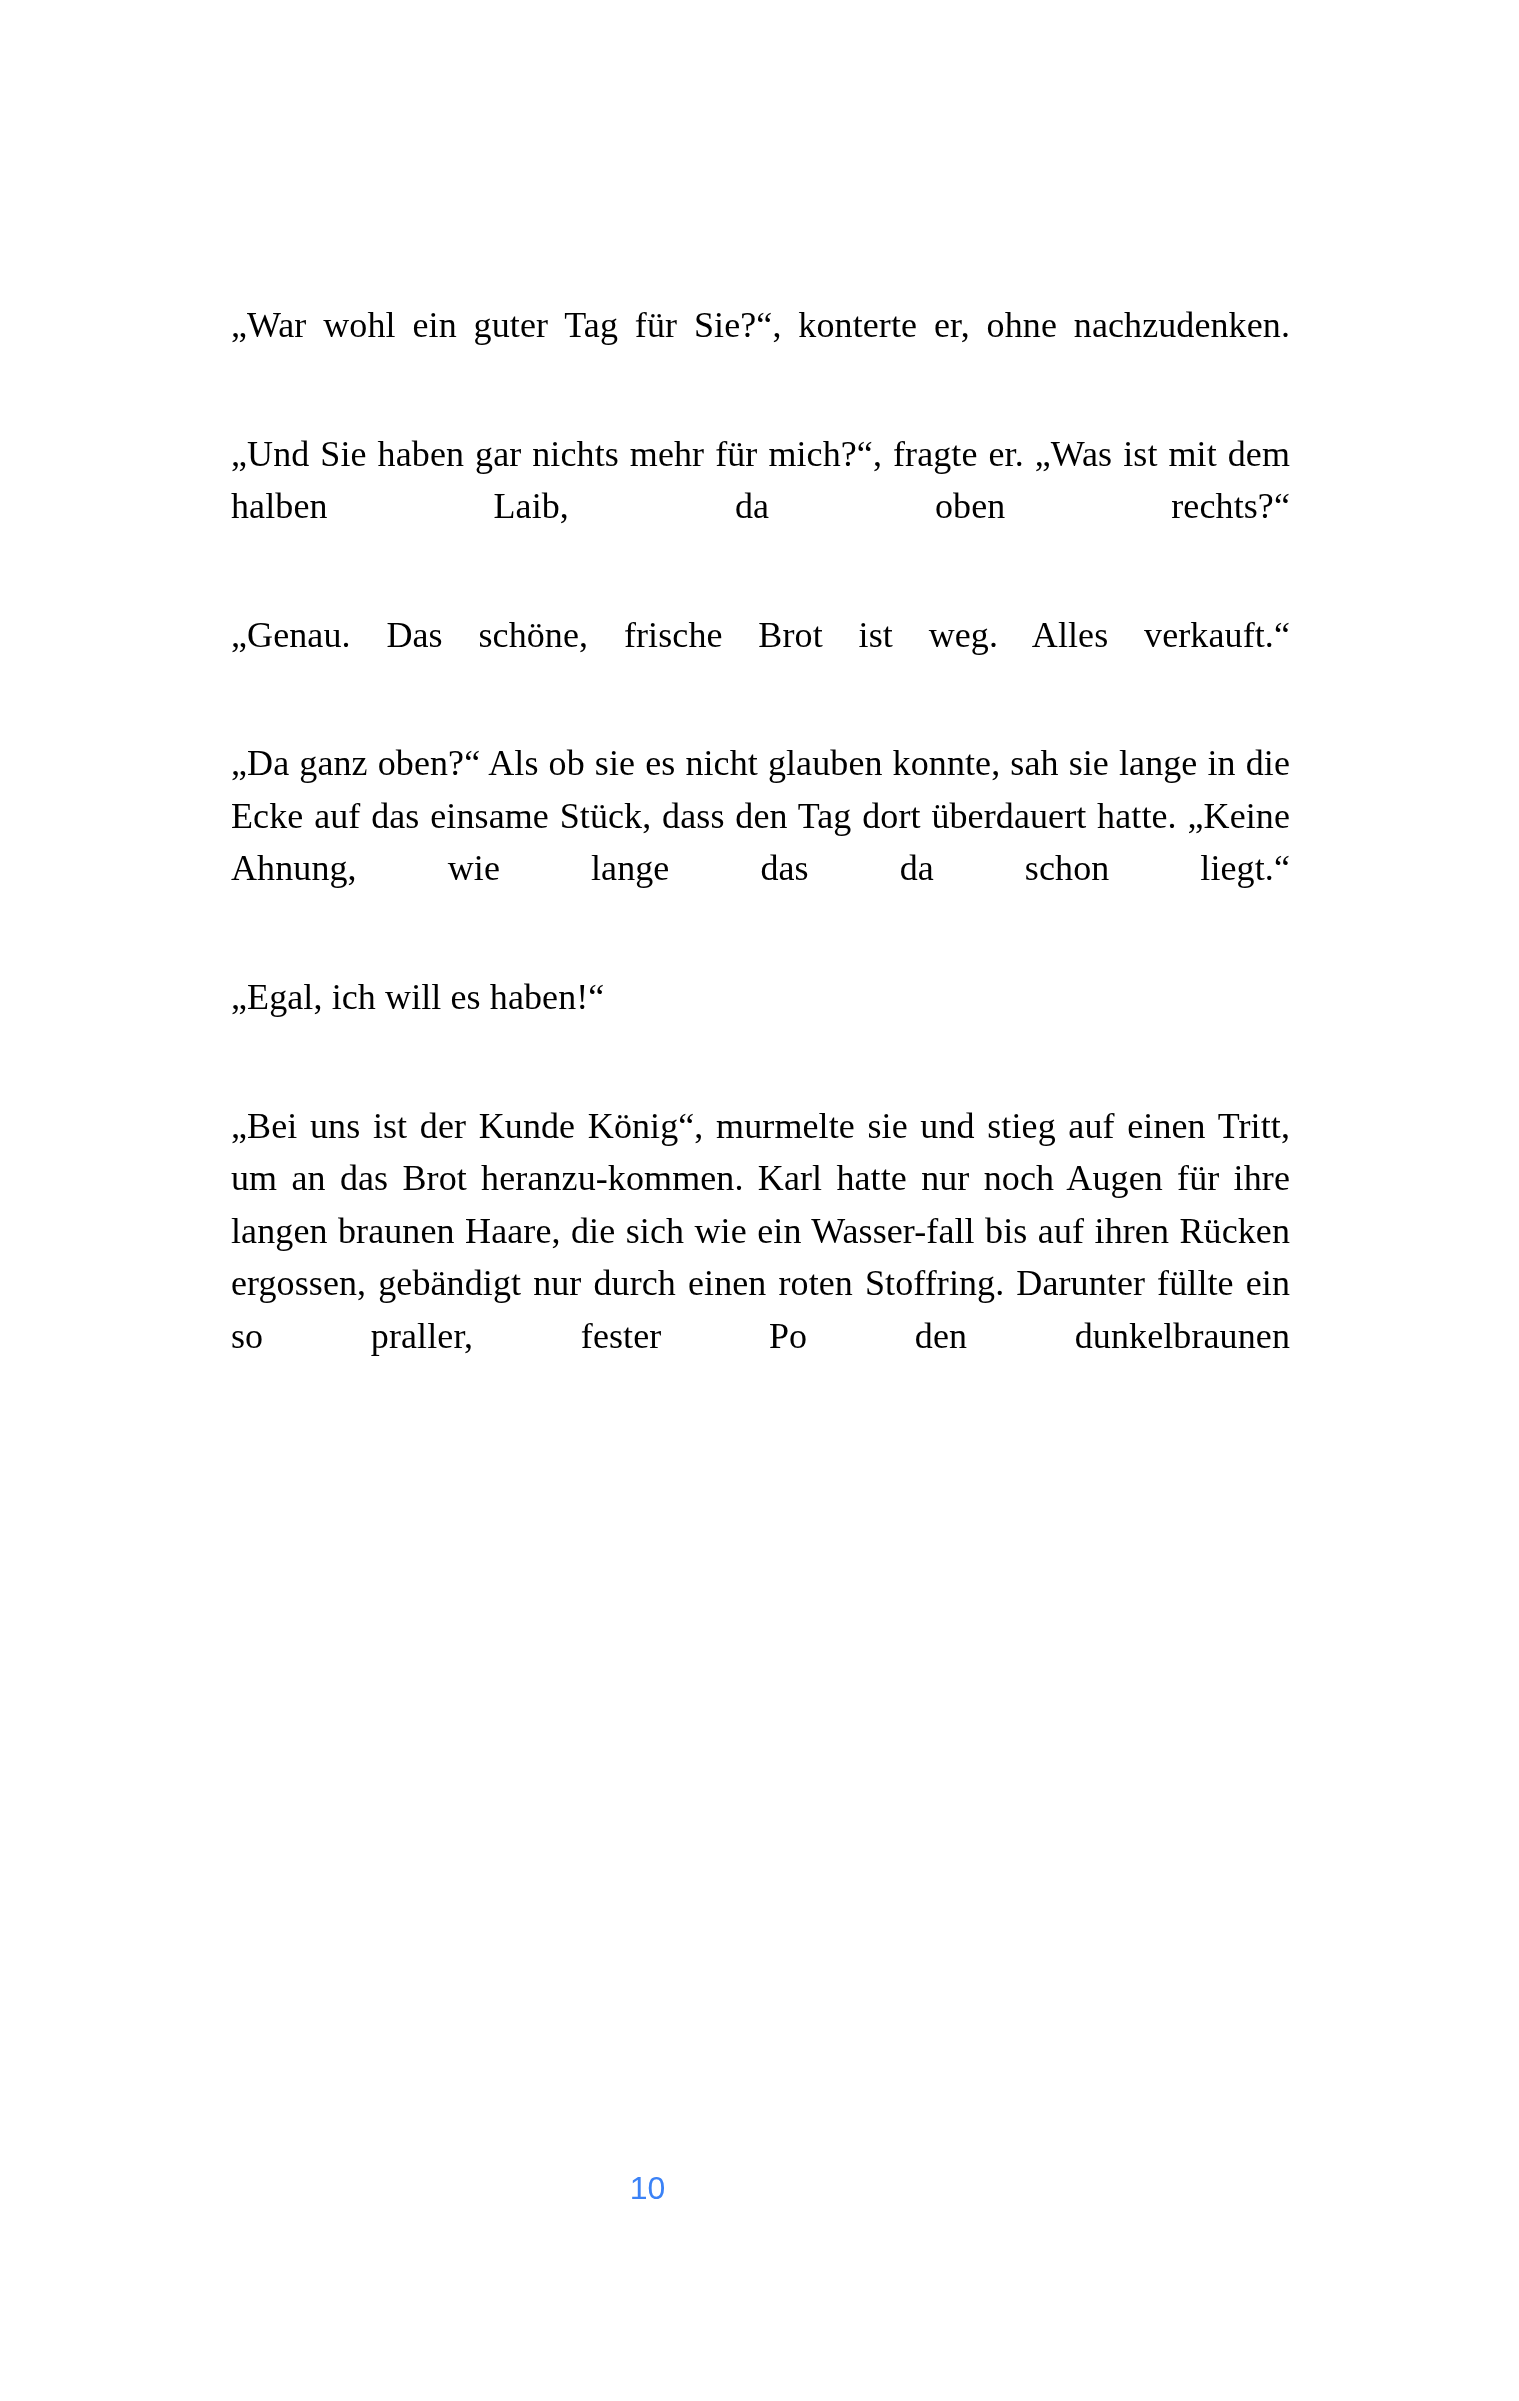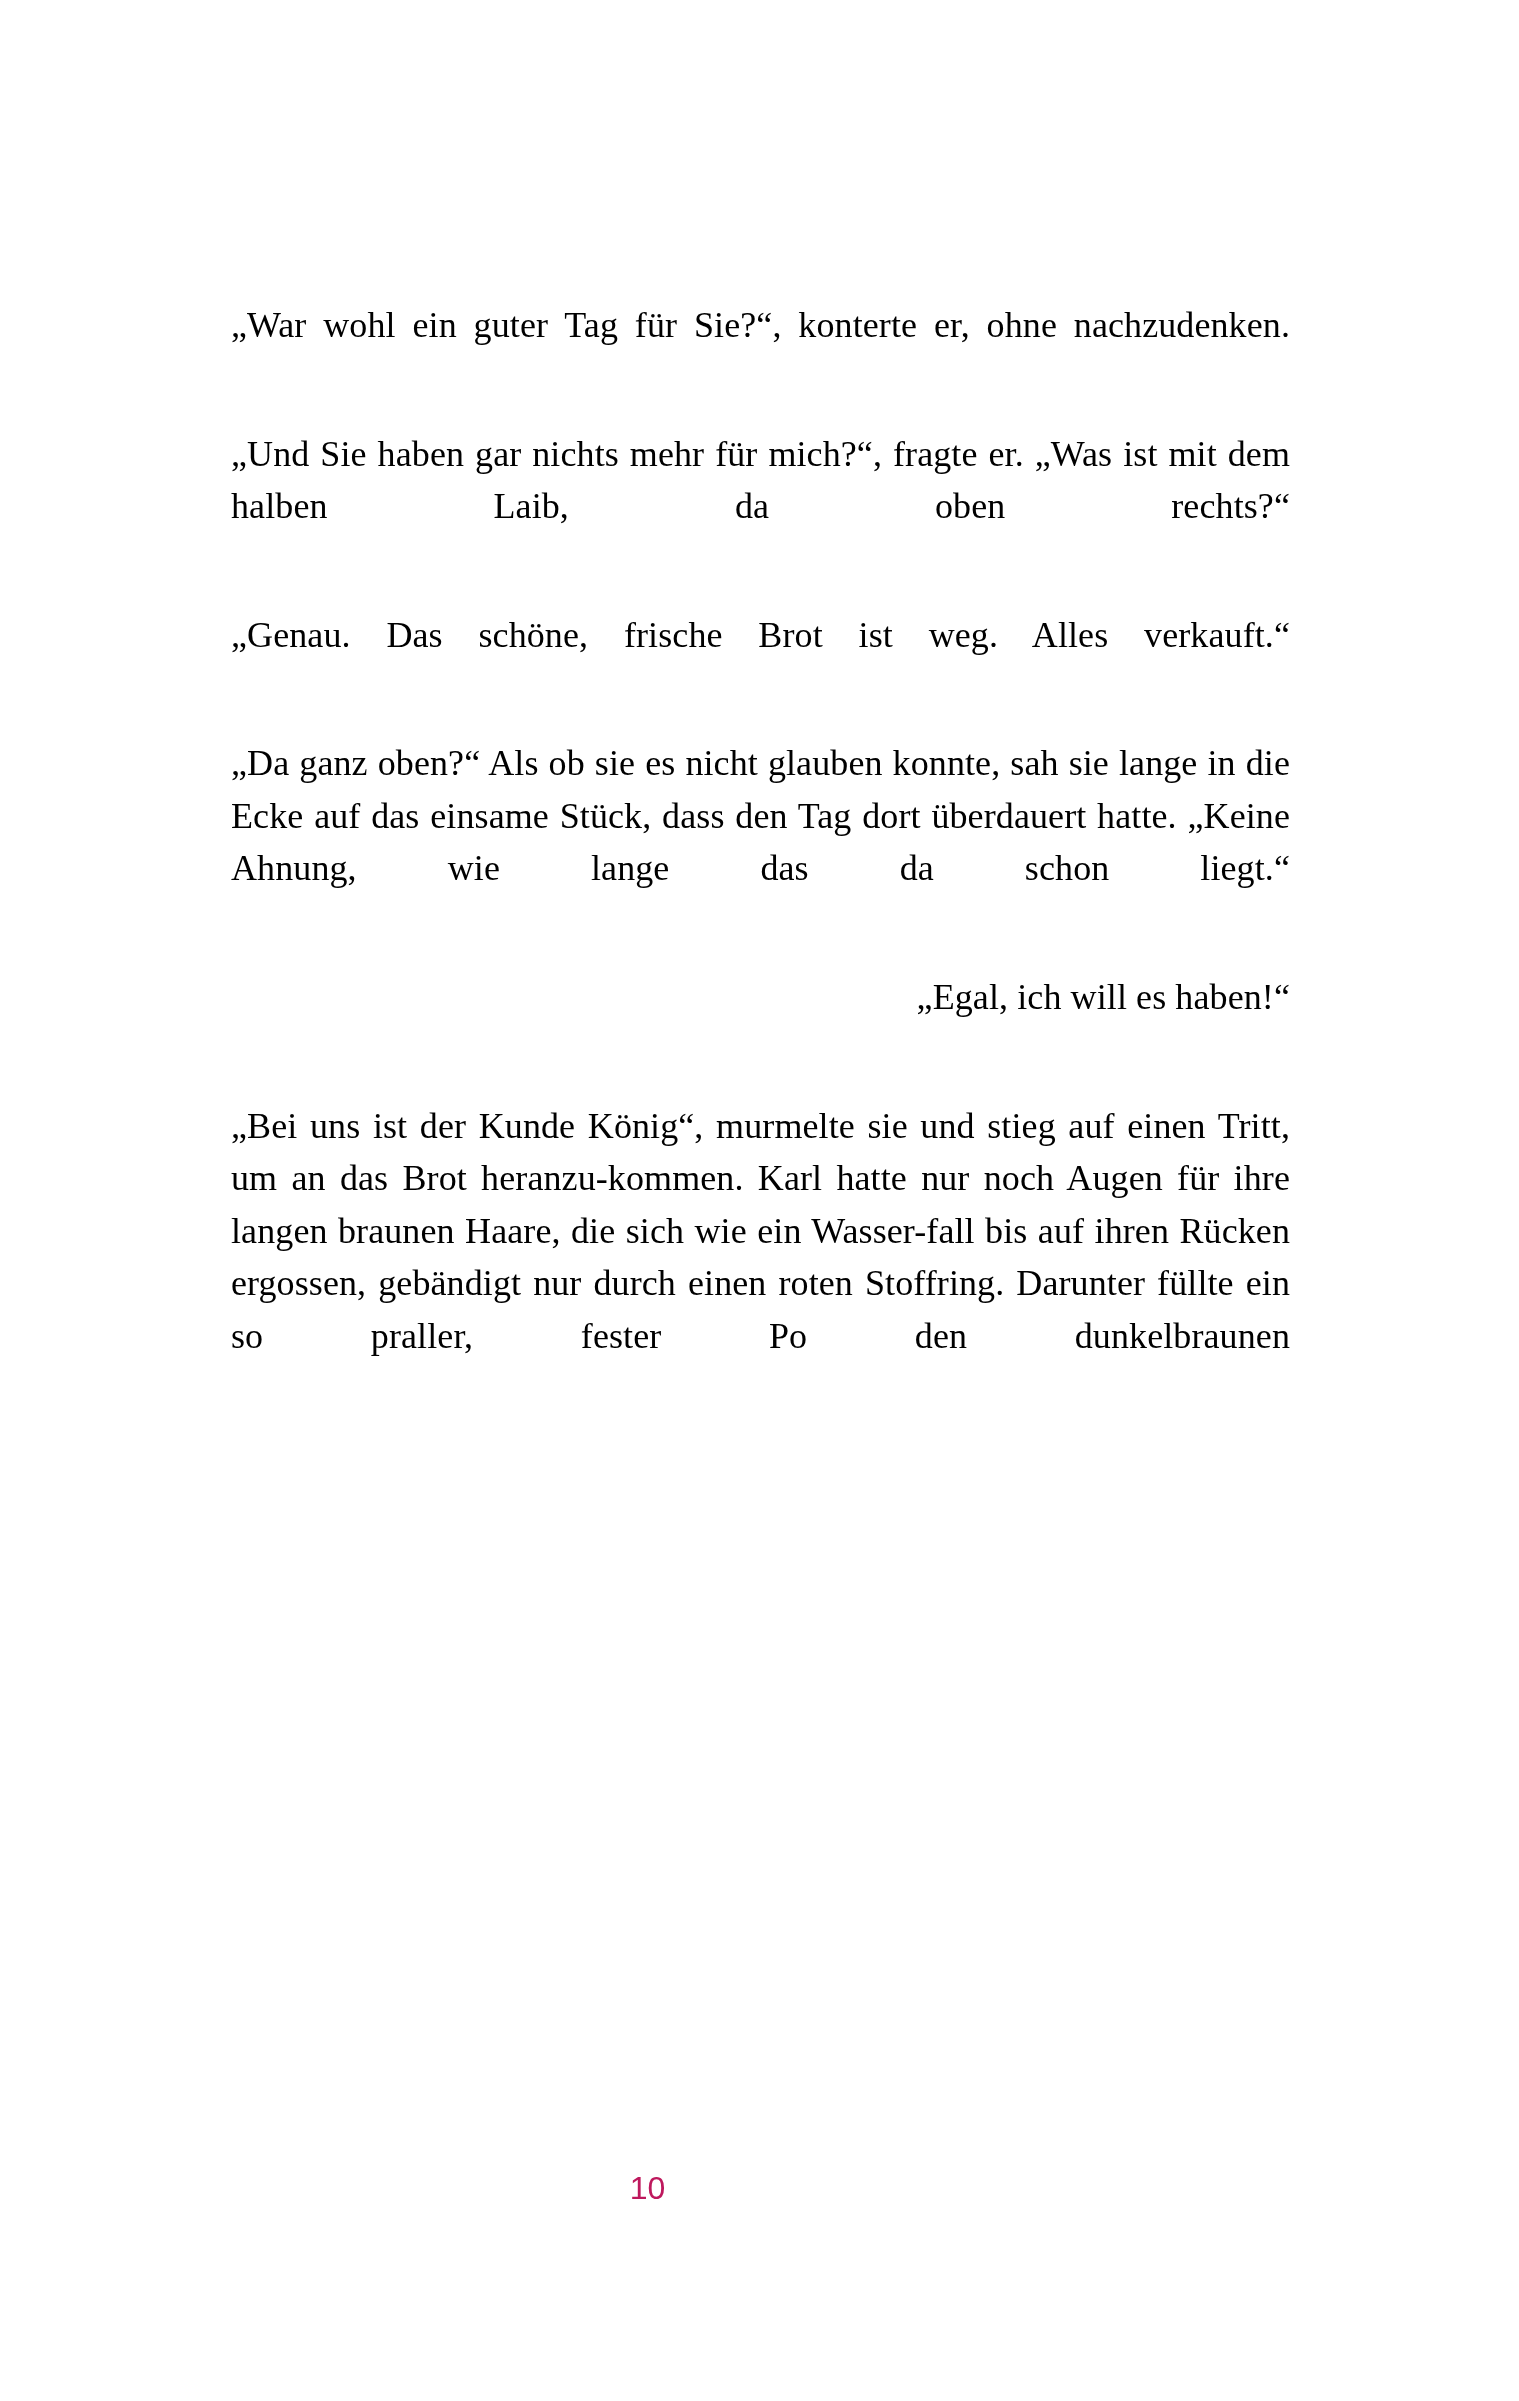--- a/index.html
+++ b/index.html
@@ -42,31 +42,31 @@
   .para:last-of-type {
     margin-bottom: 0;
   }
   
   .para::after {
     content: "";
     display: inline-block;
     width: 100%;
   }
   .para.nojust {
-    text-align: right;
+    text-align: left;
   }
   .page-number {
     position: absolute;
     left: 0;
     right: 0;
     top: 2170px;
     text-align: center;
     font-size: 32px;
     font-family: "Liberation Sans", sans-serif;
-    color: #be185d;
+    color: #3b82f6;
   }
 </style>
 </head>
 <body>
 
 <div class="page">
 
   <div class="text-block">
     <p class="para">„War wohl ein guter Tag für Sie?“, konterte er, ohne nachzudenken.</p>
     <p class="para">„Und Sie haben gar nichts mehr für mich?“, fragte er. „Was ist mit dem halben Laib, da oben rechts?“</p>

